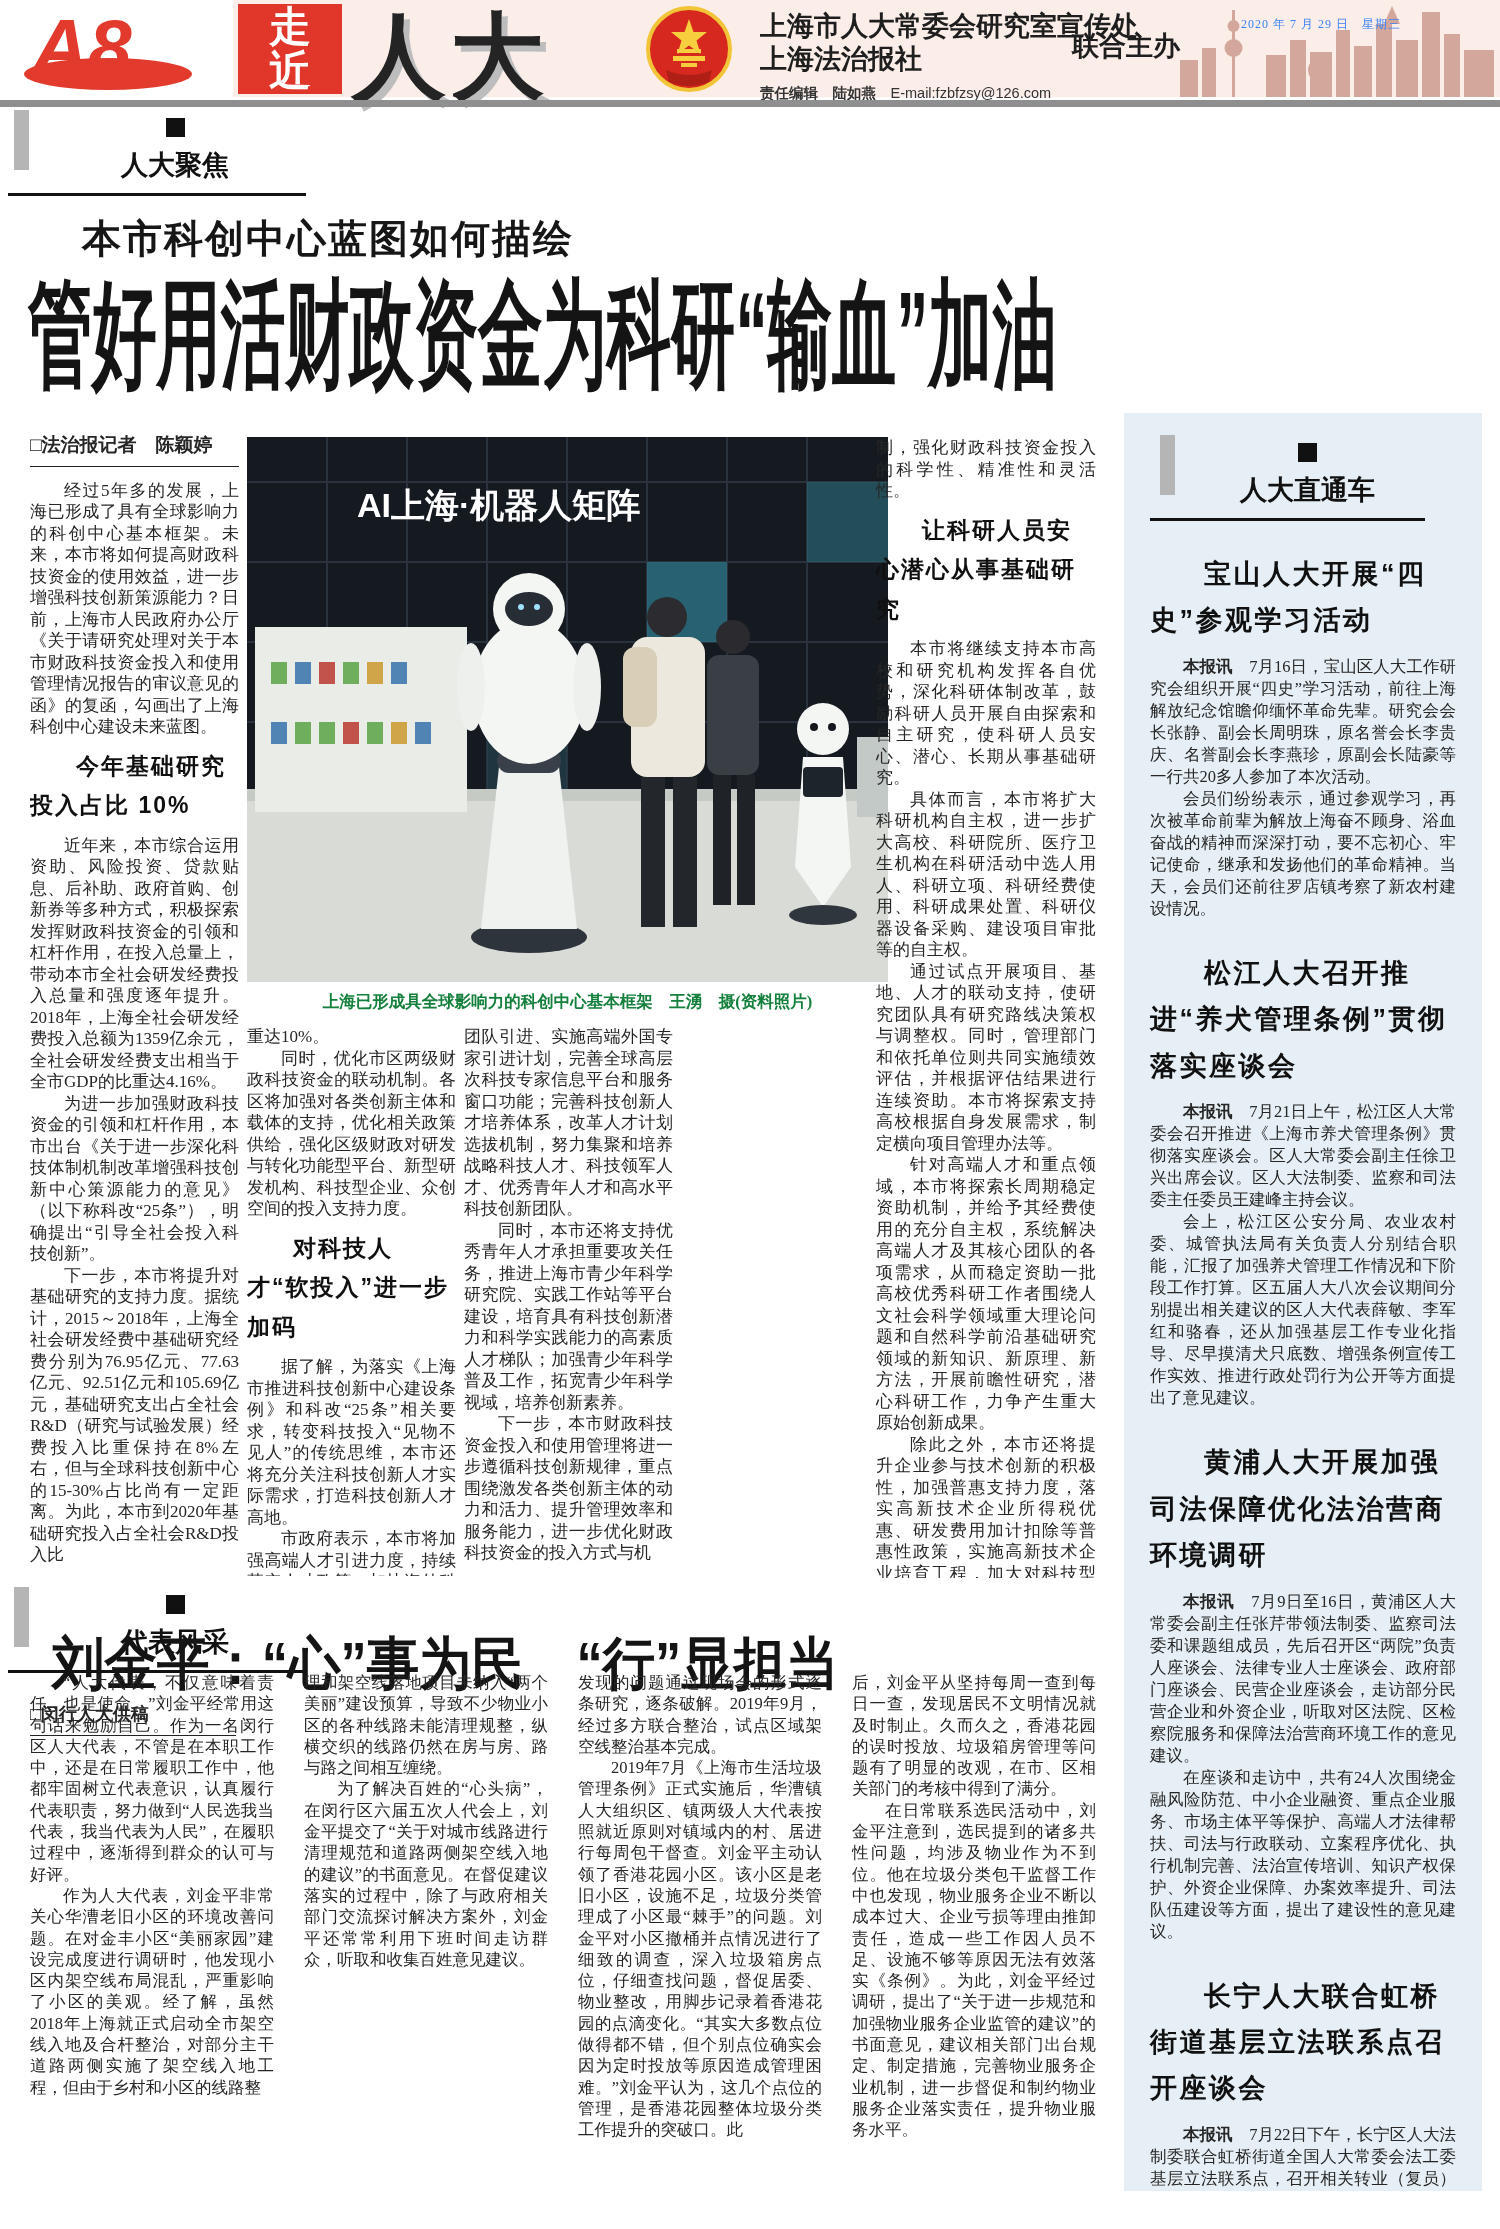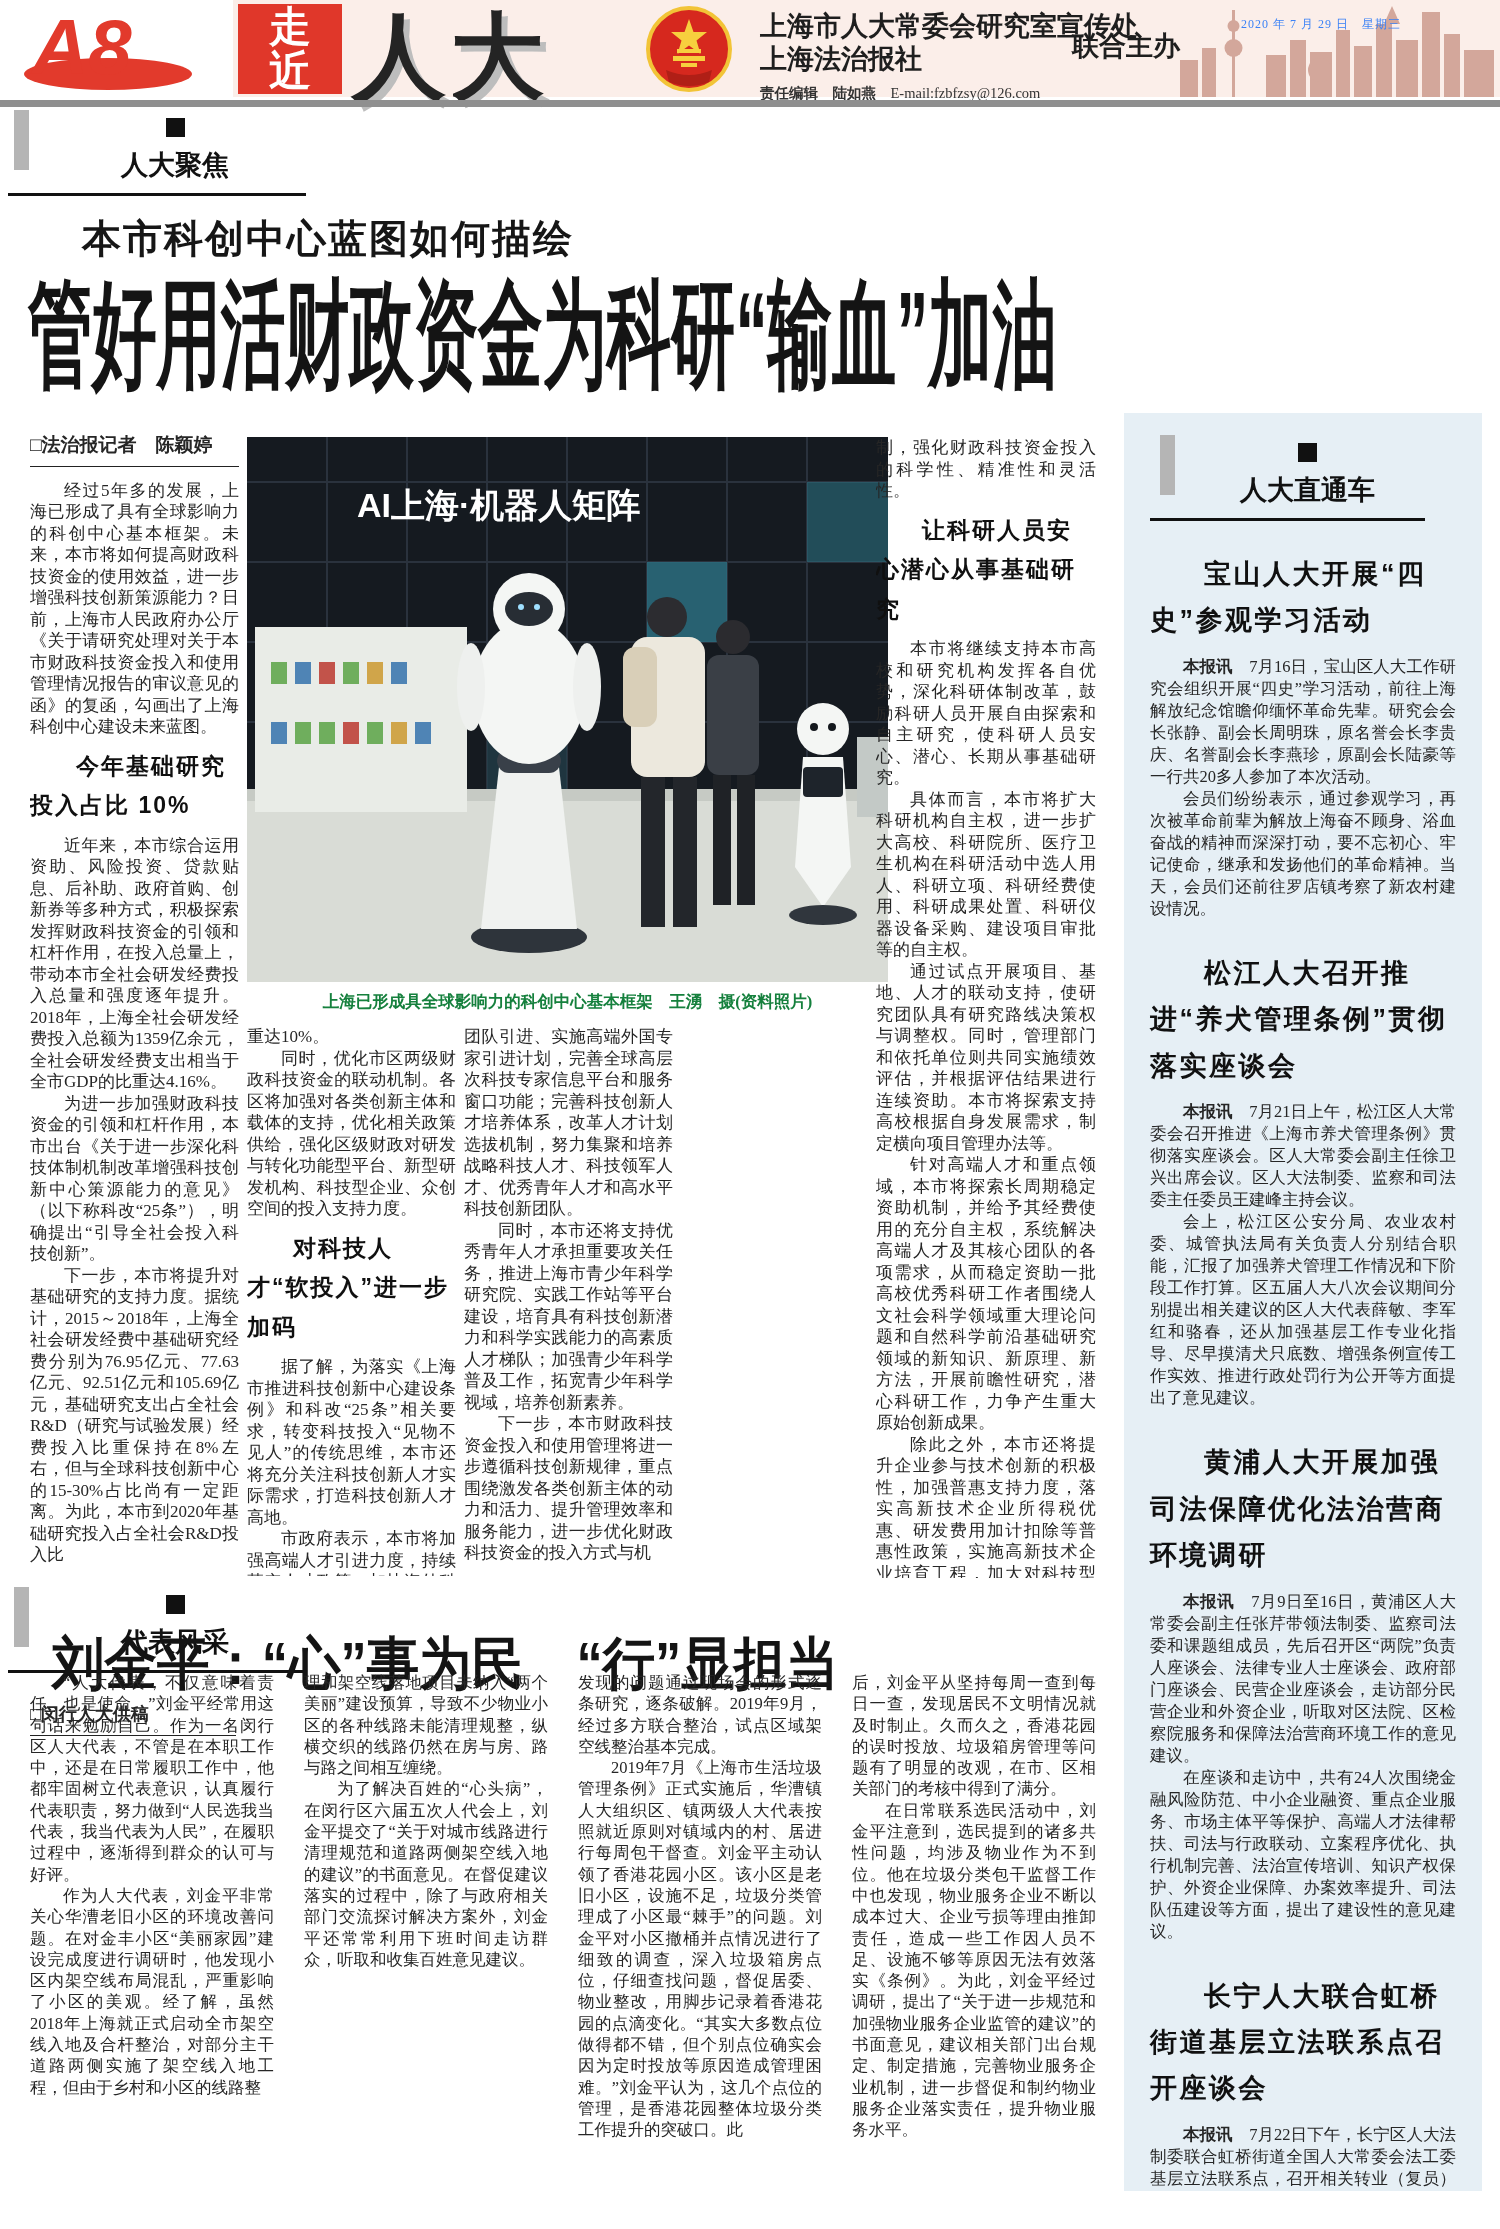--- a/index.html
+++ b/index.html
@@ -12,21 +12,21 @@
   .badge .oval{position:absolute;left:2px;top:50px;width:168px;height:32px;background:#e23a2c;border-radius:50%;}
   .badge .a{position:absolute;left:10px;top:-6px;font-size:78px;font-weight:900;font-style:italic;color:#e23a2c;z-index:2;}
   .redbox{position:absolute;left:238px;top:4px;width:104px;height:90px;background:#e0372a;color:#fff;
           display:flex;flex-direction:column;align-items:center;justify-content:center;
           font-family:"Liberation Sans",sans-serif;font-weight:900;font-size:42px;line-height:44px;}
   .renda{position:absolute;left:352px;top:-6px;font-family:"Liberation Sans",sans-serif;font-size:94px;
          font-weight:900;color:#242424;letter-spacing:4px;text-shadow:6px 6px 0 #bdbdbd;}
   .emblem{position:absolute;left:646px;top:6px;}
   .orgs{position:absolute;left:760px;top:10px;font-family:"Liberation Sans",sans-serif;}
   .org{font-size:27px;font-weight:600;color:#1e1e1e;line-height:33px;}
-  .edline{margin-top:8px;font-size:14.5px;font-weight:700;color:#333;font-family:Liberation Serif, serif;}
+  .edline{margin-top:8px;font-size:14.5px;font-weight:700;color:#333;font-family:Liberation Sans, sans-serif;}
   .edline .em{font-weight:400;}
   .joint{position:absolute;left:1072px;top:28px;font-size:27px;font-weight:600;color:#1e1e1e;
          font-family:"Liberation Sans",sans-serif;z-index:2;}
   .date{position:absolute;left:1241px;top:16px;font-size:12px;color:#3b82f6;z-index:2;letter-spacing:1px;}
   .sky{position:absolute;right:0;top:0;z-index:1;}
   .rule{position:absolute;left:0;top:100px;width:1500px;height:7px;background:#8f8f8f;}
   
   .seclabel{position:absolute;padding:6px 0 10px 36px;border-bottom:3.5px solid #111;
             font-family:"Liberation Sans",sans-serif;font-weight:800;font-size:27px;color:#111;
             display:flex;align-items:center;gap:10px;flex-direction:column;}

